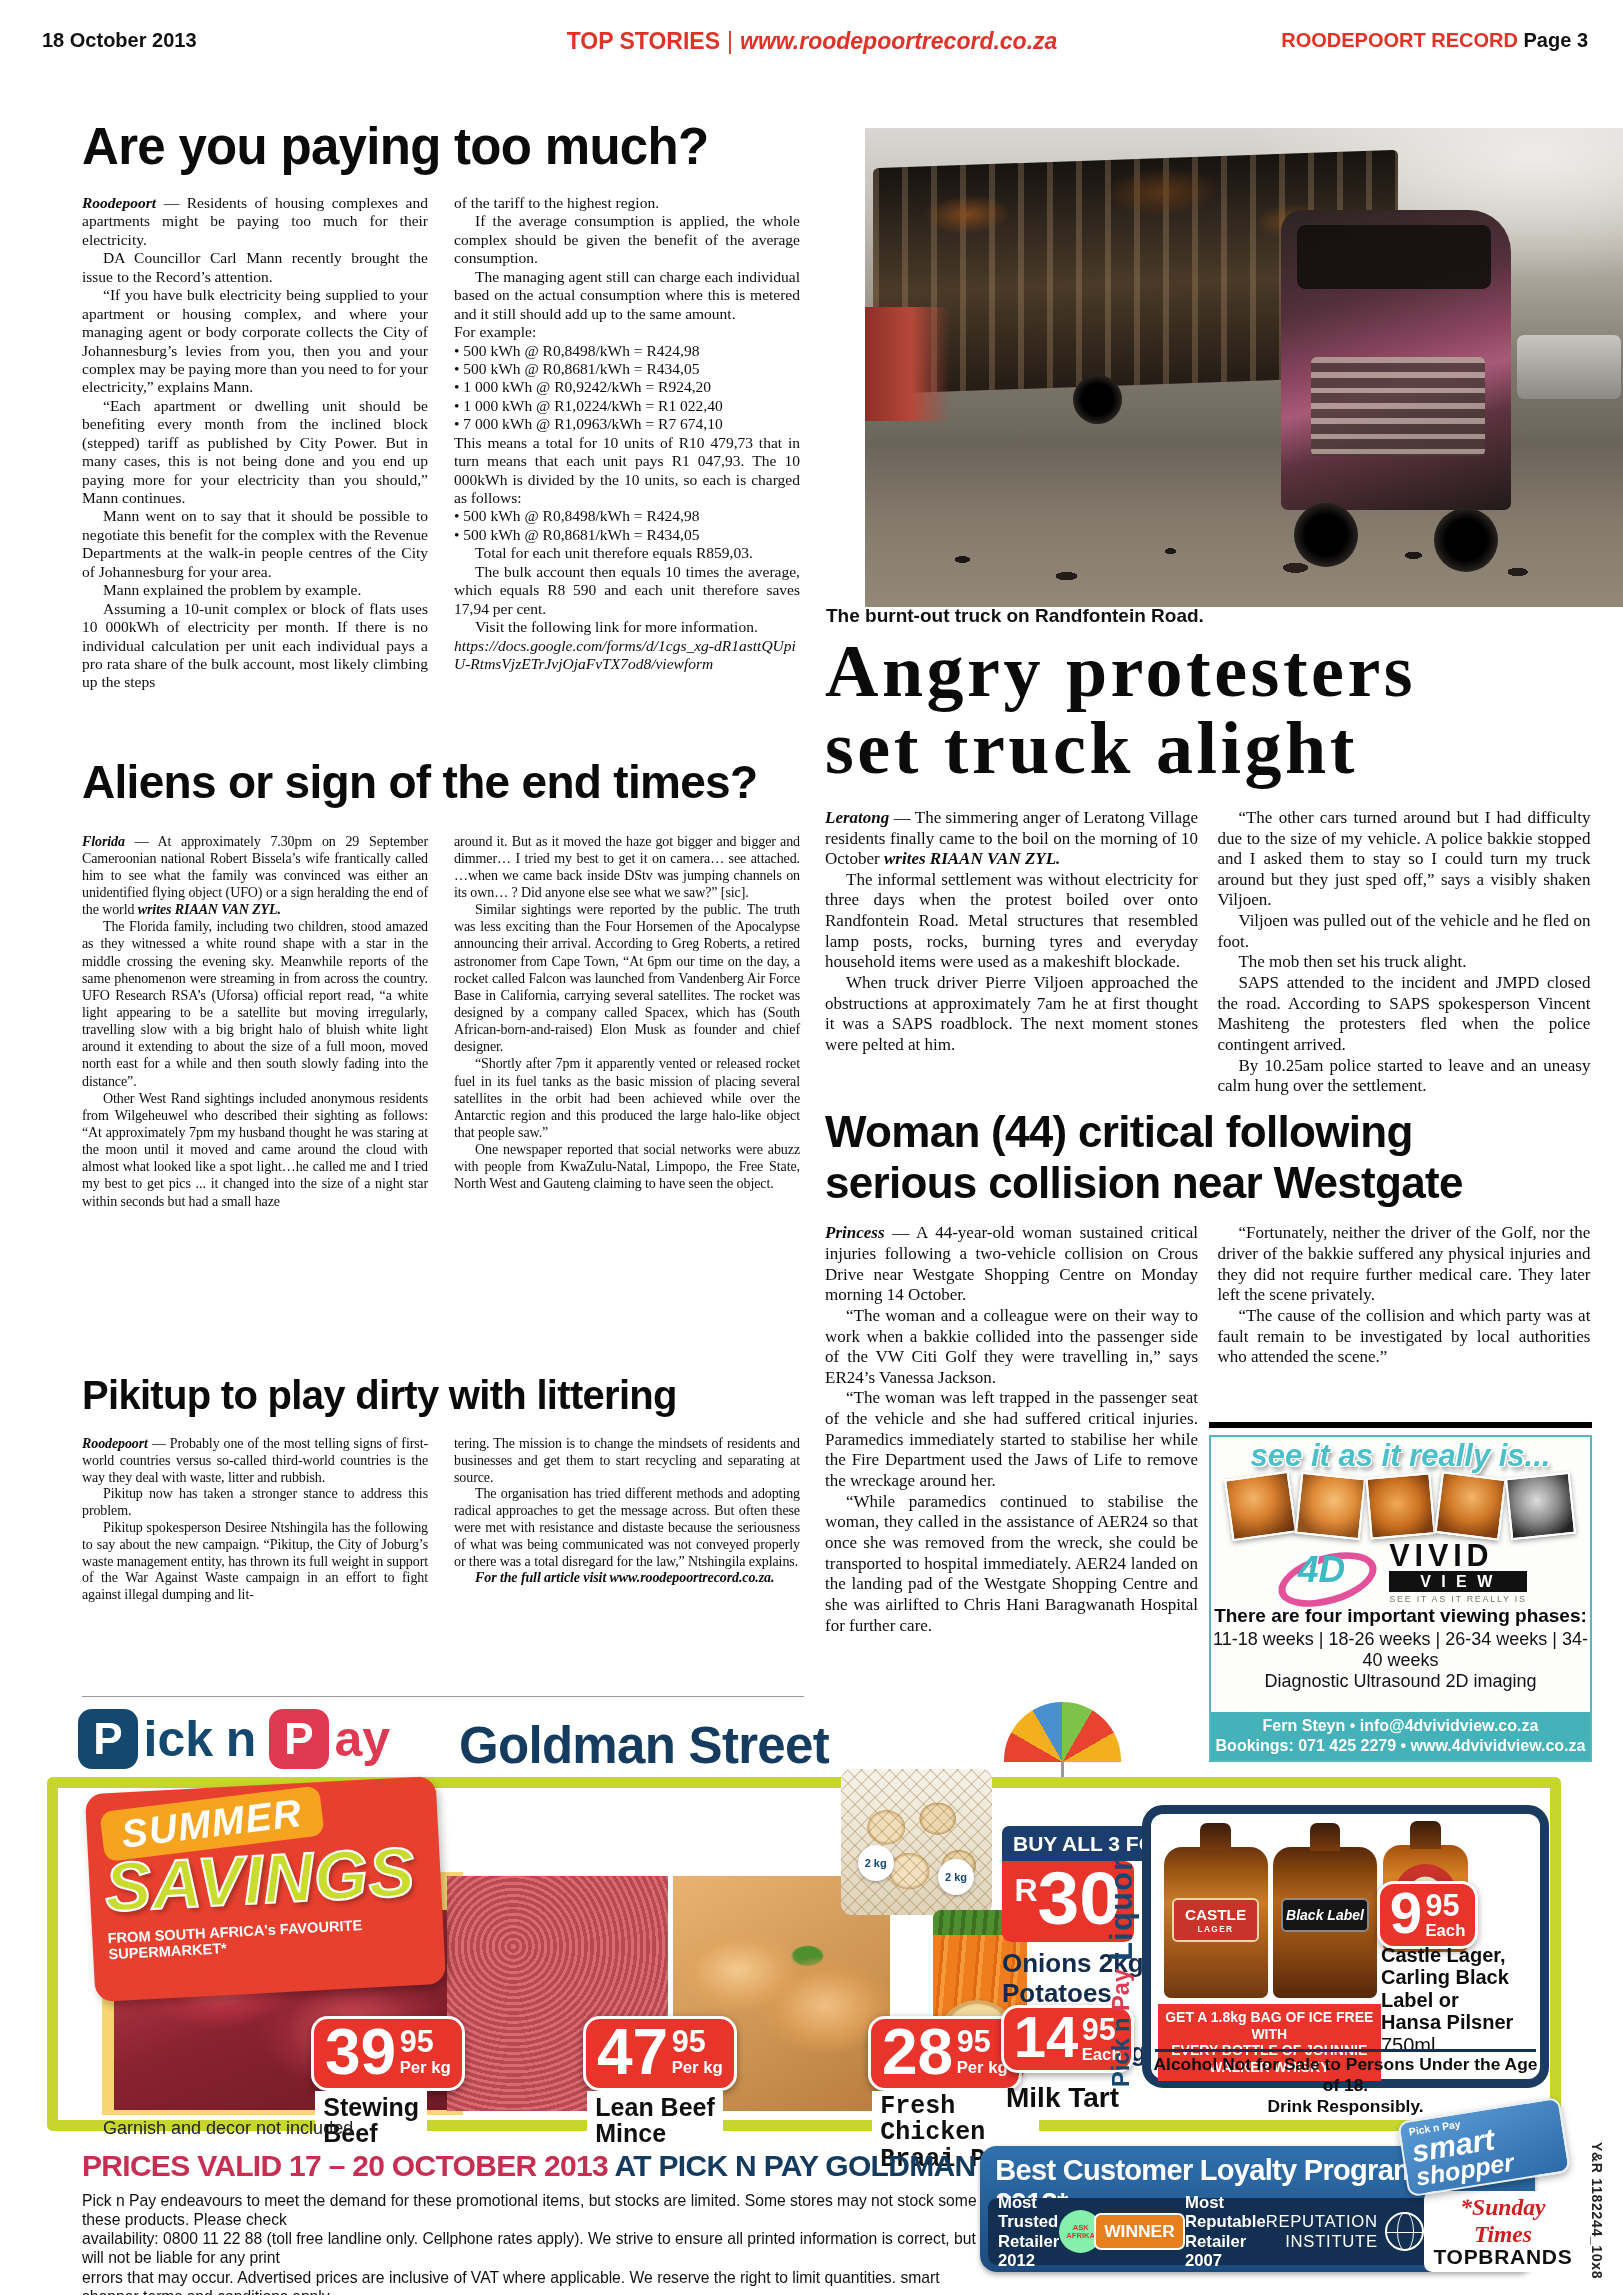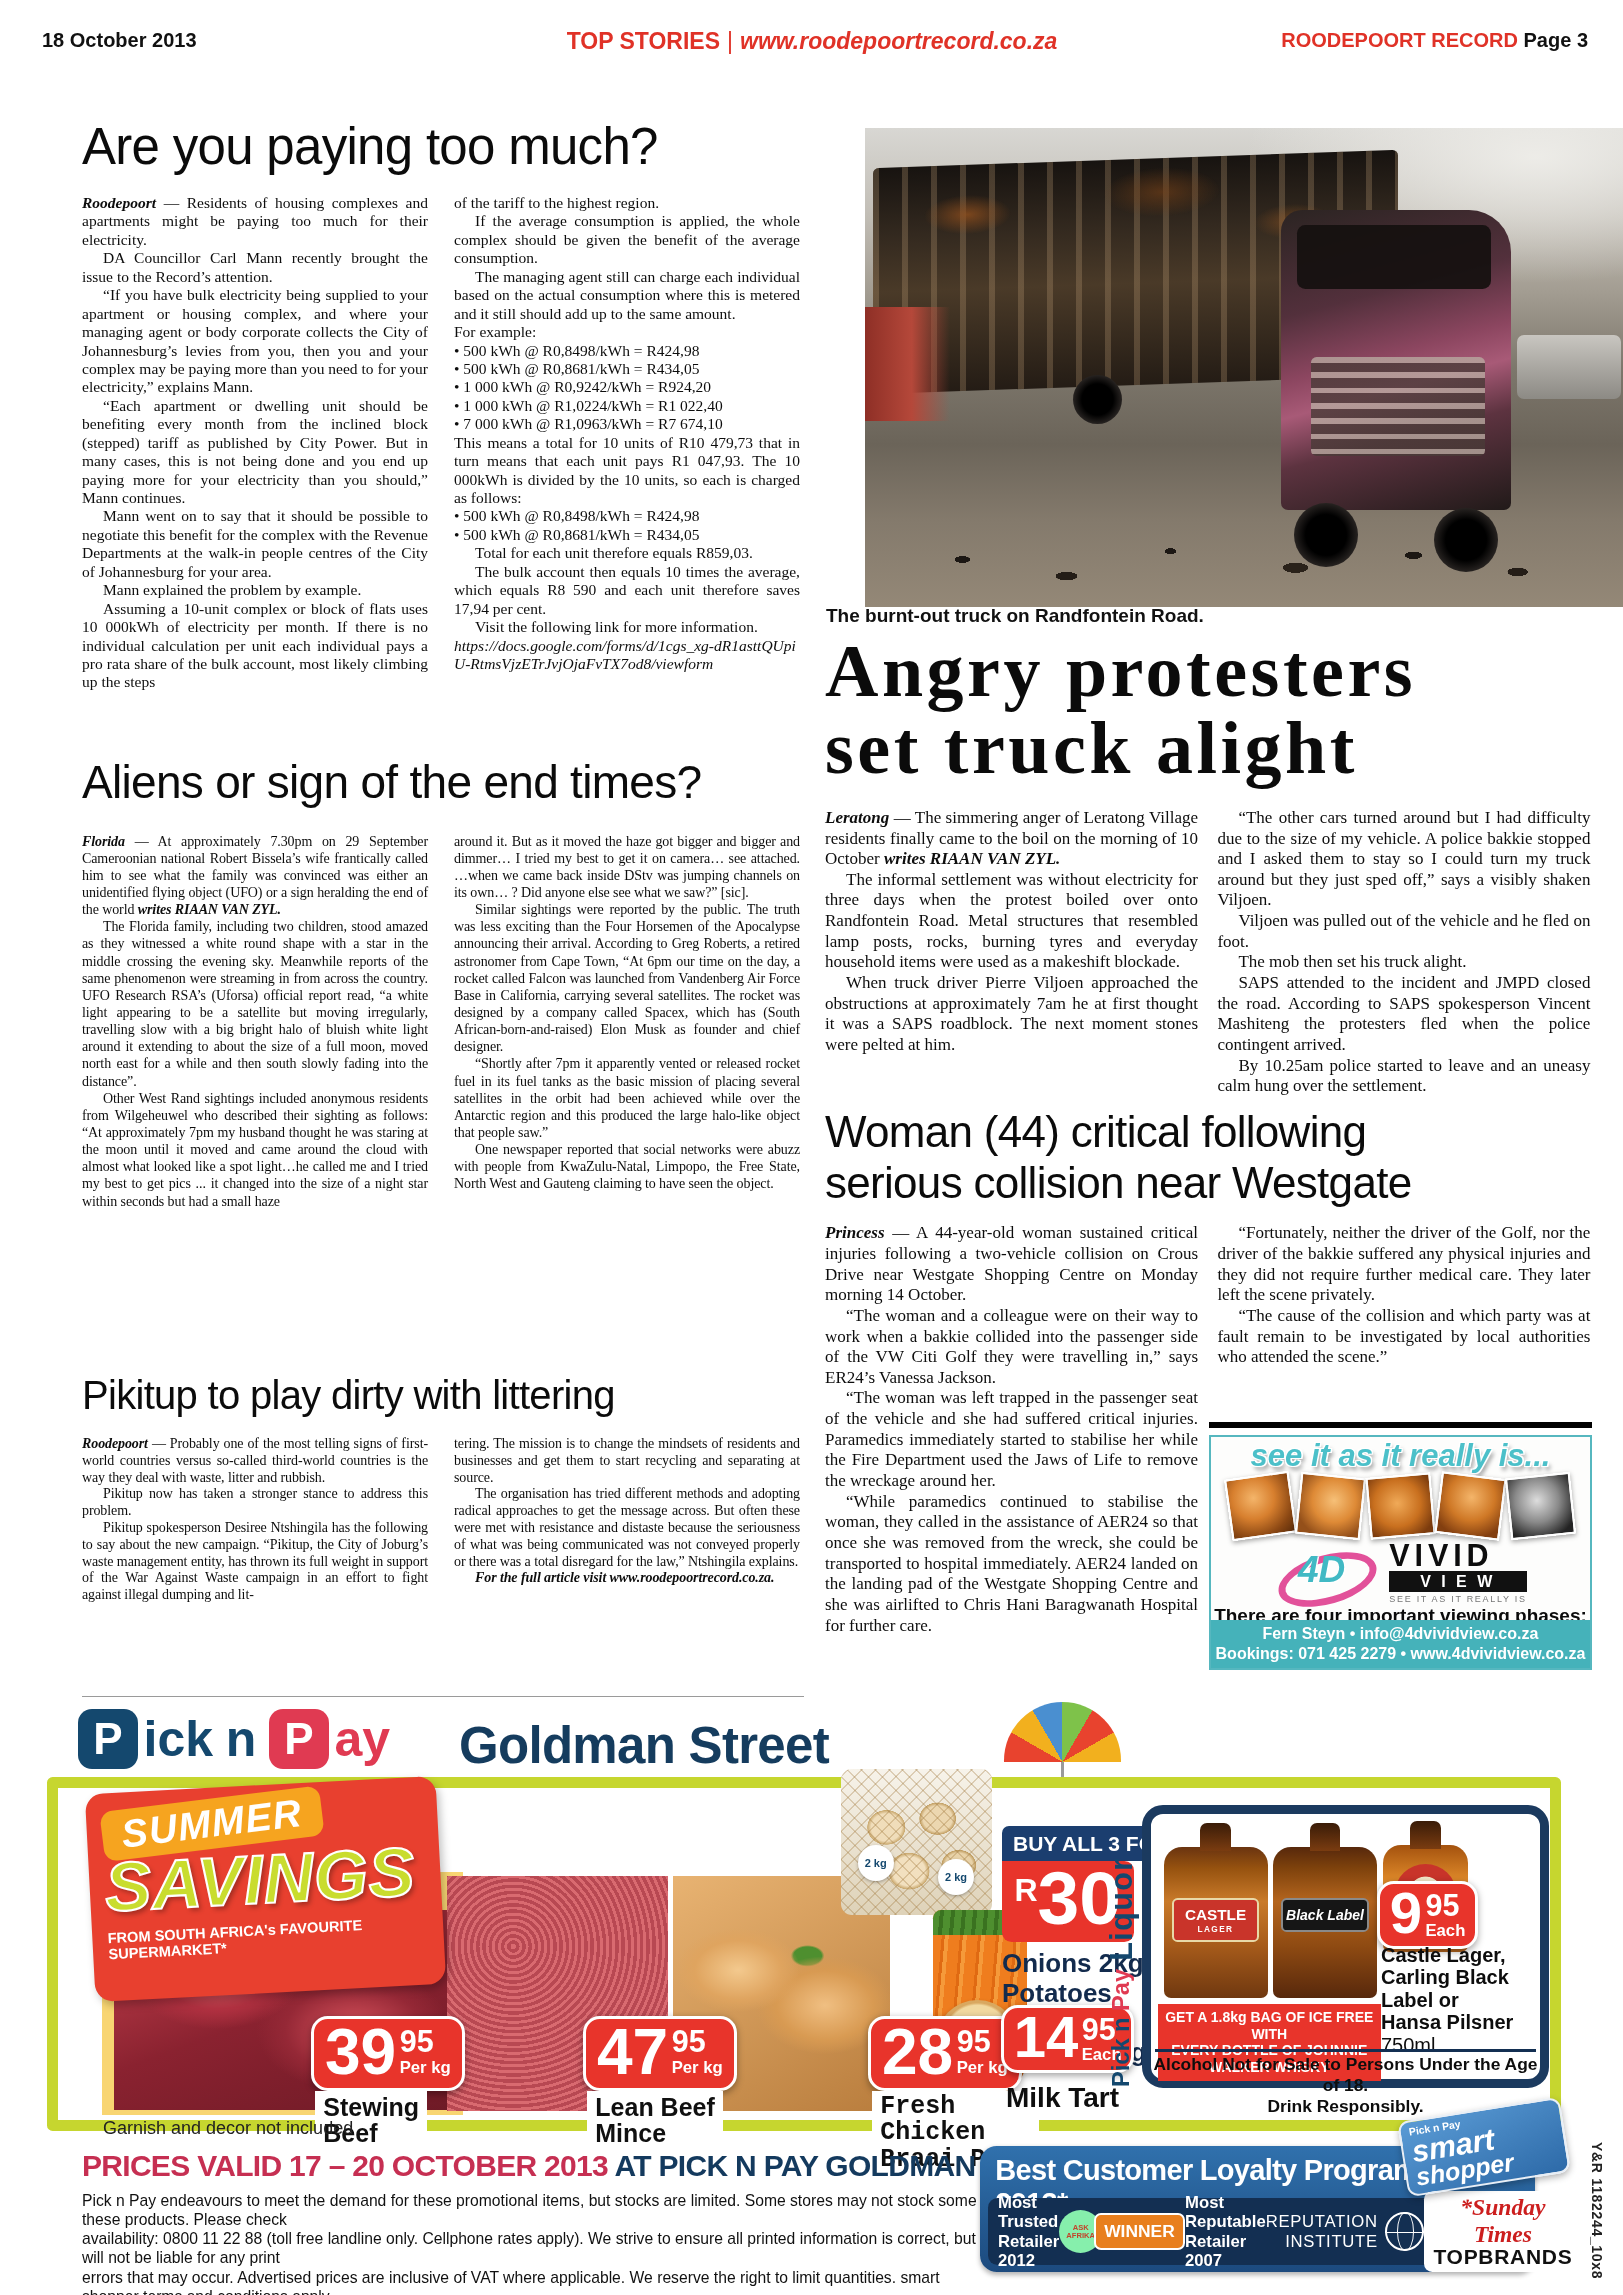--- a/index.html
+++ b/index.html
@@ -10,21 +10,21 @@
   
   .hdr-date{left:42px;top:29px;font:bold 20px "Liberation Sans",sans-serif;color:#111;}
   .hdr-center{left:0;right:0;top:28px;text-align:center;font:bold 23px "Liberation Sans",sans-serif;color:#e03227;}
   .hdr-center .sep{font-weight:normal;padding:0 7px;}
   .hdr-center .url{font-style:italic;}
   .hdr-right{right:36px;top:29px;font:bold 20px "Liberation Sans",sans-serif;}
   .hdr-right .paper{color:#e03227;}
   .hdr-right .pg{color:#111;}
 
   
-  .headline{font-family:"Liberation Sans",sans-serif;font-weight:normal;color:#0b0b0b;margin:0;}
+  .headline{font-family:"Liberation Sans",sans-serif;font-weight:bold;color:#0b0b0b;margin:0;}
   .cols{display:flex;}
   .col p{margin:0;text-align:justify;}
   .lead{font-weight:bold;font-style:italic;}
   .tail{font-weight:bold;font-style:italic;}
   .ind{text-indent:21px;}
   .bi{font-weight:bold;font-style:italic;}
   .url-p{font-style:italic;word-break:break-all;}
 
   .art-paying{left:82px;top:117px;width:719px;}
   .h-paying{font-size:51px;letter-spacing:-0.7px;margin-bottom:16.7px;}
@@ -85,21 +85,21 @@
 
   
   .art-pik{left:82px;top:1373px;width:719px;}
   .h-pik{font-size:40px;letter-spacing:-0.7px;}
   .art-pik .cols{gap:26px;margin-top:18px;}
   .art-pik .col{width:346px;}
   .art-pik .col p{font-size:14px;line-height:1.2;letter-spacing:-0.1px;}
   .rule-pik{left:82px;top:1696px;width:722px;height:1.4px;background:#9a9a9a;}
 
   
-  .vivid{left:1209px;top:1422px;width:383px;height:248px;font-family:"Liberation Sans",sans-serif;}
+  .vivid{left:1209px;top:1422px;width:383px;height:340px;font-family:"Liberation Sans",sans-serif;}
   .v-topline{position:absolute;left:0;top:0;width:100%;height:5.6px;background:#000;}
   .v-box{position:absolute;left:0;top:12.5px;right:0;bottom:0;border:2.8px solid #56b7bf;background:#fdfdfc;overflow:hidden;}
   .v-title{margin-top:1.4px;text-align:center;font-weight:bold;font-style:italic;font-size:31px;color:#4cc0c9;
      text-shadow:1.4px 1.4px 0 #fff,-1.4px -1.4px 0 #fff,1.4px -1.4px 0 #fff,-1.4px 1.4px 0 #fff,2.8px 3.5px 4.2px #9a9a9a;}
   .v-photos{display:flex;justify-content:center;gap:4.9px;margin-top:1.4px;}
   .vp{width:61px;height:58px;border:2.8px solid #fff;box-shadow:0 2.1px 5.6px rgba(0,0,0,.35);}
   .vp1{transform:rotate(-8deg);background:radial-gradient(circle at 40% 35%,#f4b56a 0%,#d77f2e 40%,#8a4713 75%,#5a2c0a 100%);}
   .vp2{transform:rotate(6deg);background:radial-gradient(circle at 55% 40%,#f6c078 0%,#de8a36 45%,#94501a 80%);}
   .vp3{transform:rotate(-5deg);background:radial-gradient(circle at 45% 45%,#f0aa58 0%,#c9701f 50%,#7c3c0e 85%);}
   .vp4{transform:rotate(7deg);background:radial-gradient(circle at 50% 35%,#f4b56a 0%,#cf7826 48%,#833f10 85%);}

